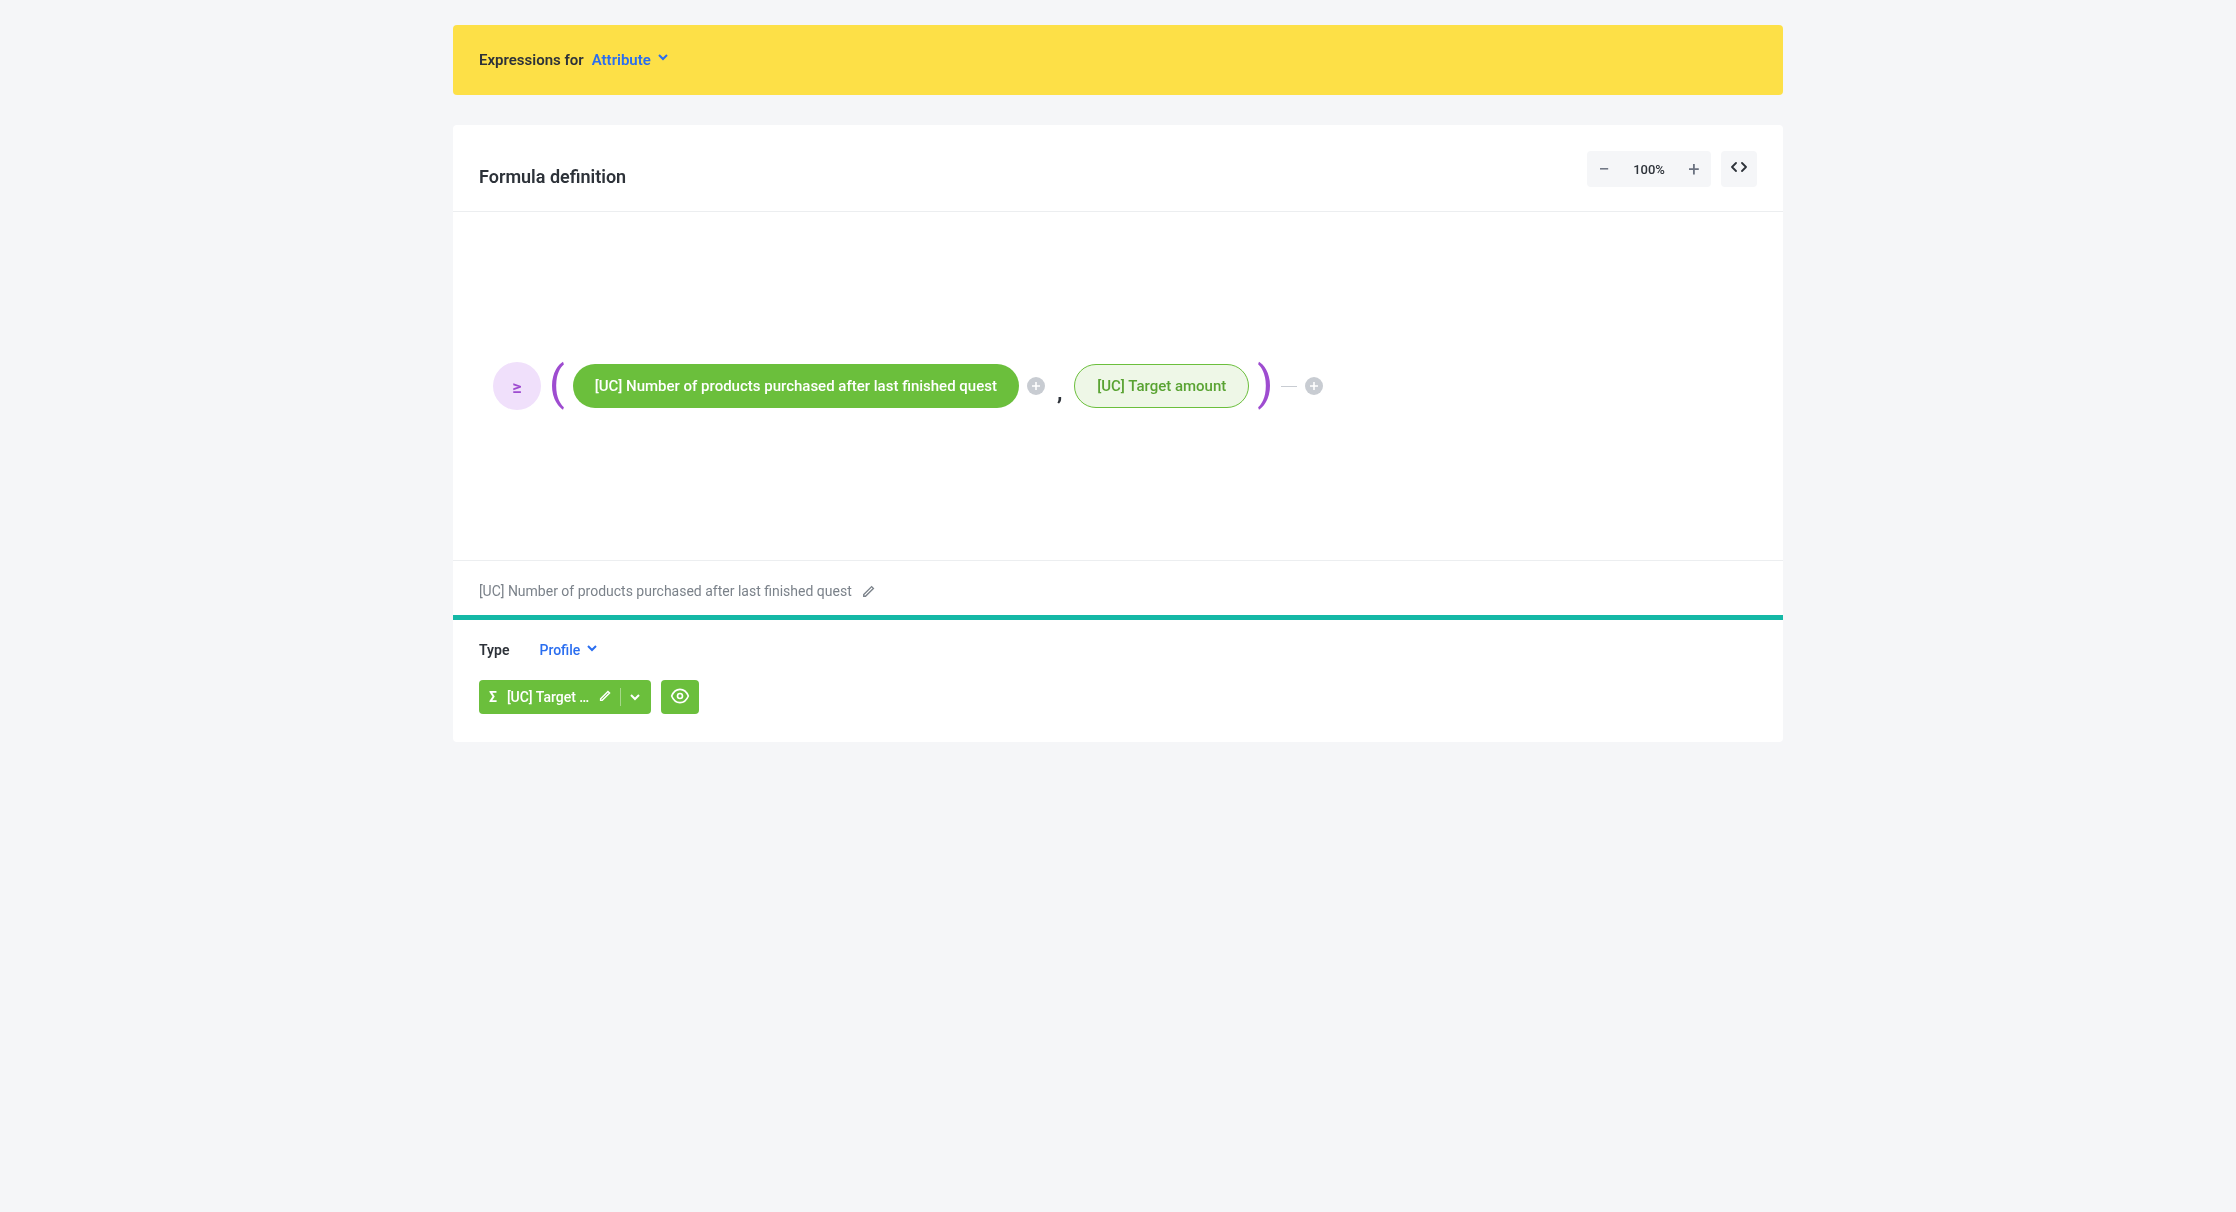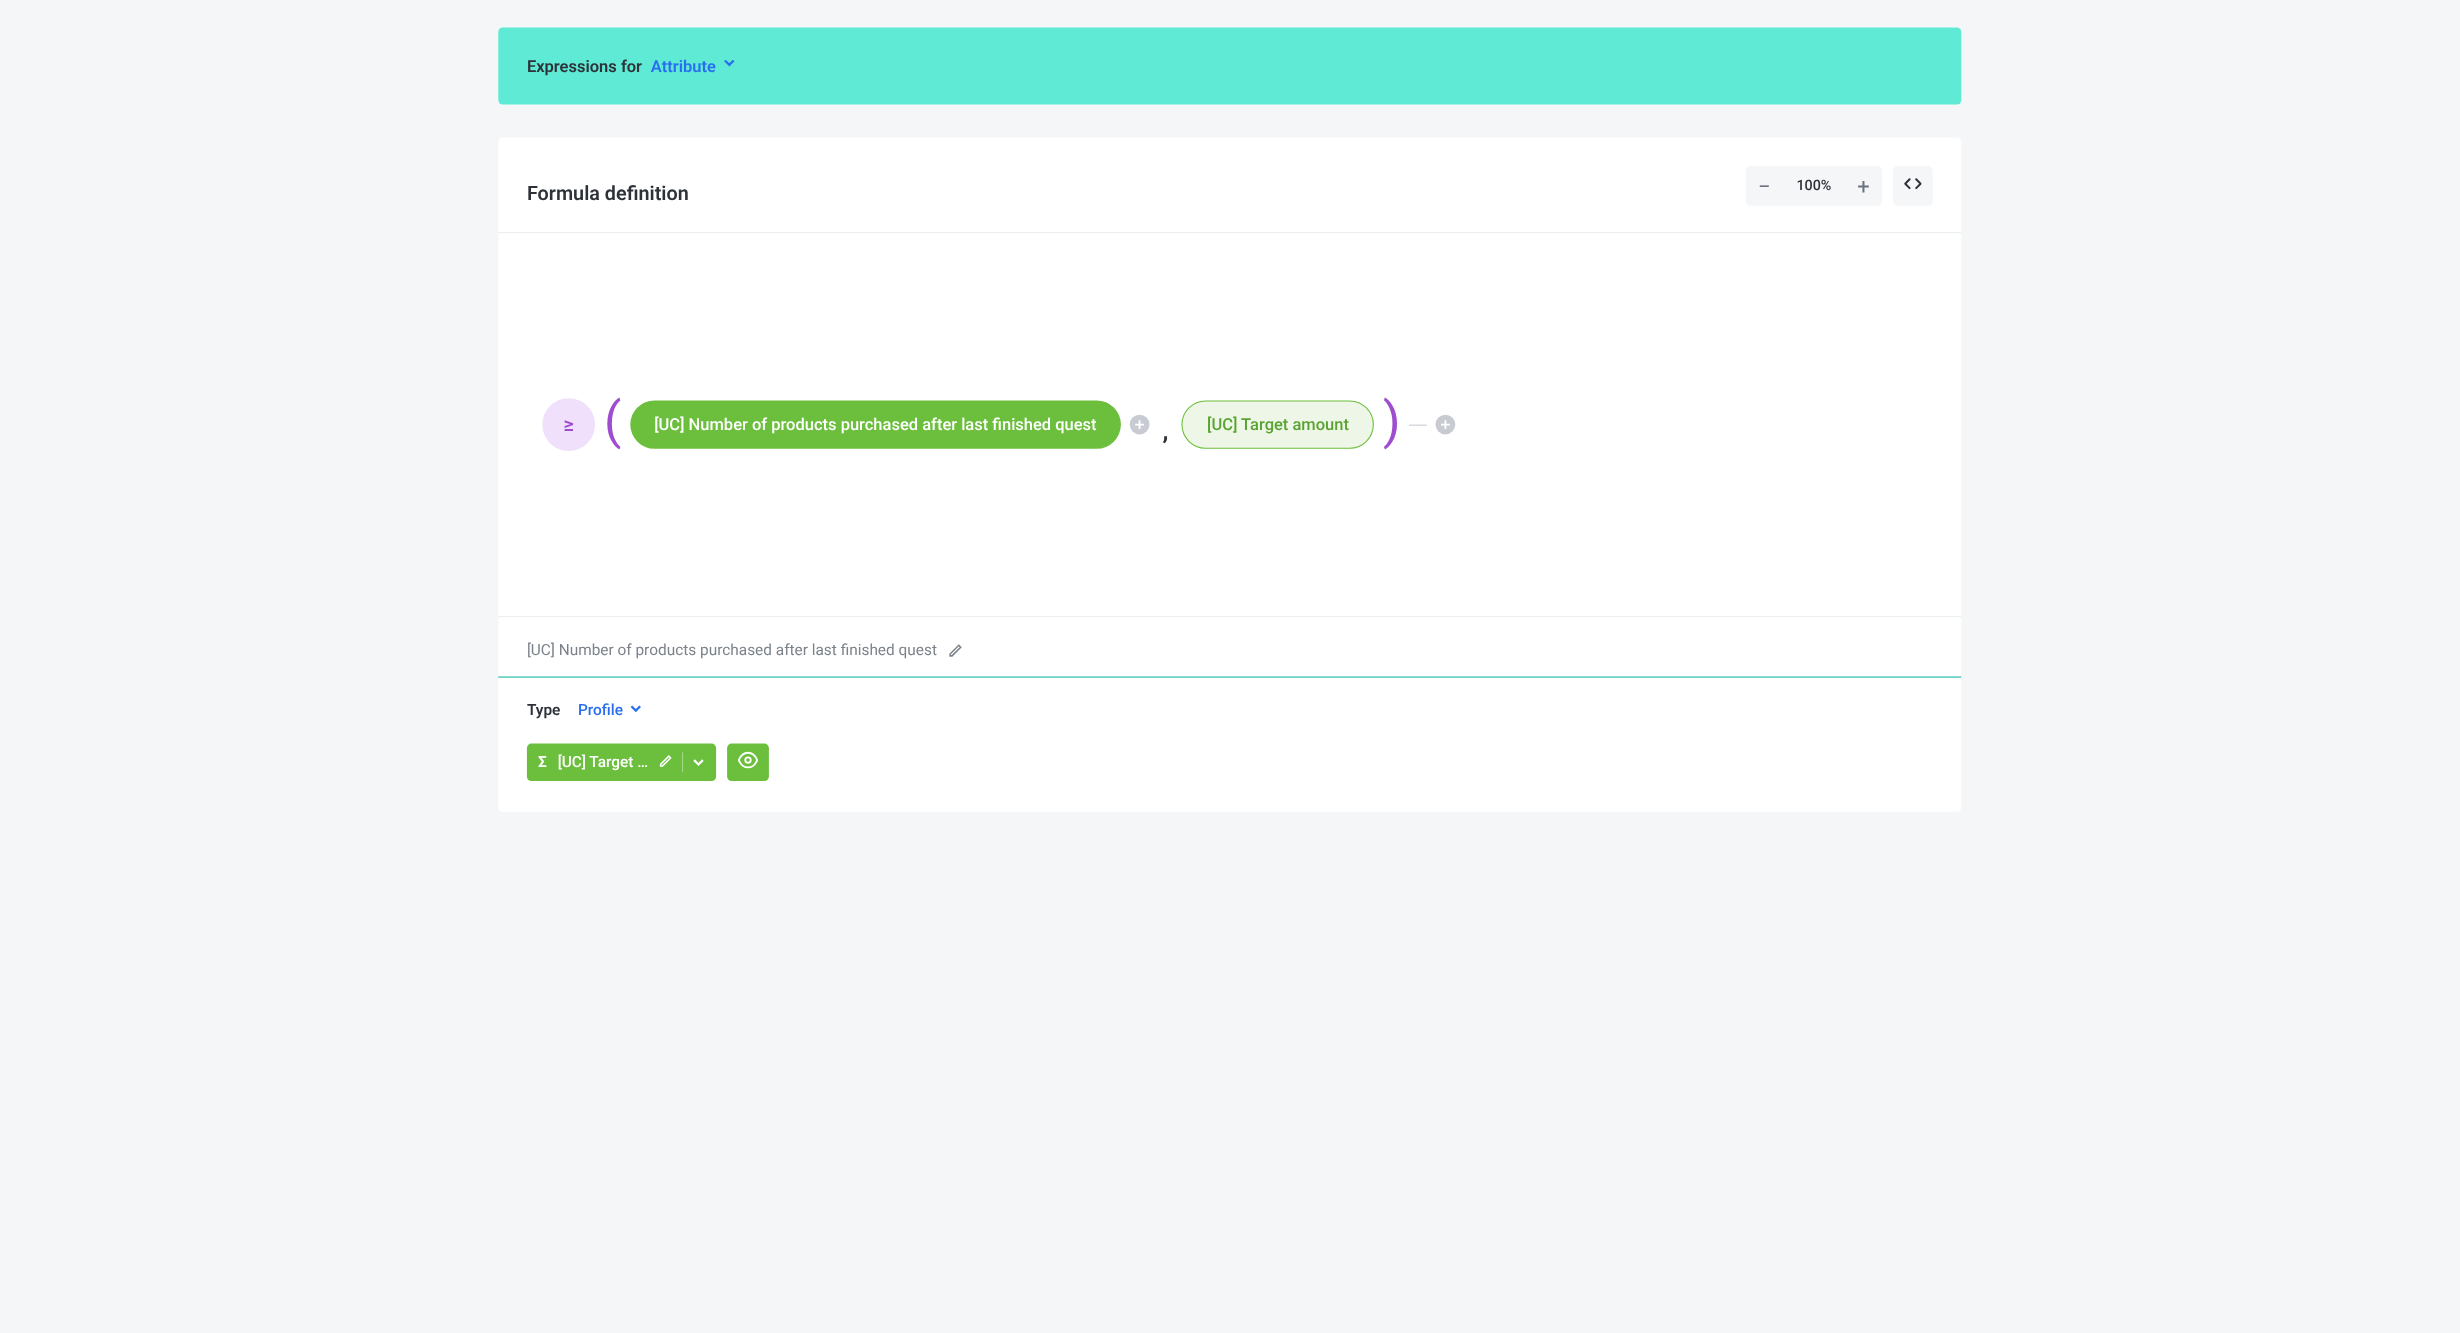--- a/index.html
+++ b/index.html
@@ -12,21 +12,21 @@
       background: #f5f6f8;
       color: #2d3239;
       font-size: 14px;
     }
     .container {
       max-width: 1330px;
       margin: 0 auto;
       padding: 25px 0;
     }
     .card {
-      background: #5eead4;
+      background: #fde047;
       border-radius: 4px;
       padding: 26px;
       margin-bottom: 30px;
     }
     .header-row {
       display: flex;
       align-items: center;
       gap: 8px;
       font-size: 15px;
     }
@@ -190,25 +190,25 @@
       color: #7b828a;
       font-size: 14px;
     }
     .pencil {
       cursor: pointer;
       display: inline-flex;
     }
     .pencil svg { width: 14px; height: 14px; }
 
     .type-row {
-      border-top: 1px solid #14b8a6;
+      border-top: 5px solid #14b8a6;
       padding: 22px 26px;
       display: flex;
       align-items: center;
-      gap: 16px;
+      gap: 30px;
     }
     .type-row .type-label {
       font-weight: 600;
       color: #2d3239;
     }
     .type-select {
       display: flex;
       gap: 6px;
       color: #2a6ef0;
       font-weight: 500;

